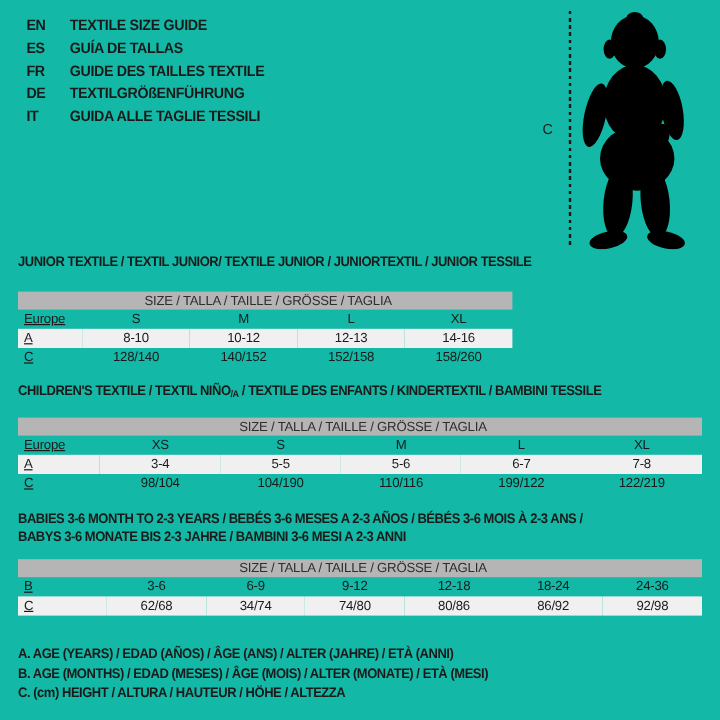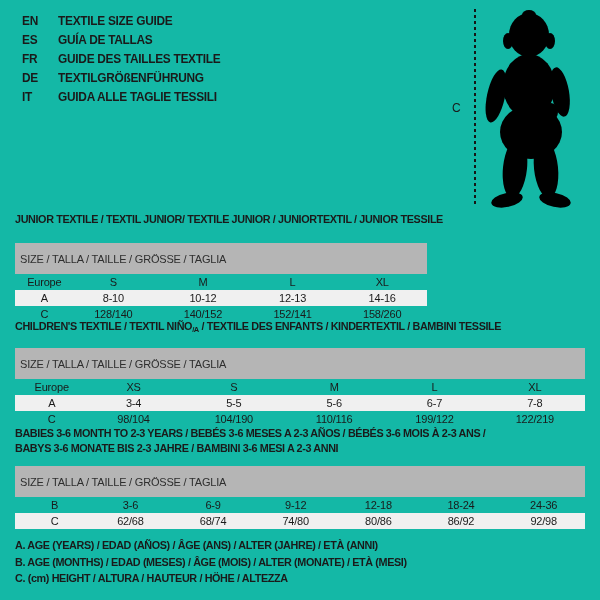--- a/index.html
+++ b/index.html
@@ -38,23 +38,23 @@
     transform: scaleX(0.94); transform-origin: 0 0;
   }
   .subsc { font-size: 8px; vertical-align: -2px; }
 
   
   table.t {
     position: absolute; left: 15px; border-collapse: collapse;
     table-layout: fixed; font-size: 11px; letter-spacing: -0.2px;
   }
   table.t td { padding: 0; height: 16px; text-align: center; vertical-align: middle; }
-  table.t td.lbl { text-align: center; padding-left: 5px; }
+  table.t td.lbl { text-align: left; padding-left: 5px; text-decoration: underline; }
   table.t tr.bar td {
-    background: #b5b5b5; height: 31px; text-align: left; padding-left: 5px;
+    background: #b5b5b5; height: 15px; text-align: center; padding-left: 5px;
     color: #2e2e2e;
   }
   table.t tr.alt td { background: #f0f0f0; }
 
   
   .footnotes {
     position: absolute; left: 15px; top: 537px;
     font-weight: bold; font-size: 11.5px; letter-spacing: -0.4px;
     line-height: 16.5px; white-space: nowrap;
     transform: scaleX(0.94); transform-origin: 0 0;
@@ -132,21 +132,21 @@
       <td class="lbl">A</td>
       <td>8-10</td>
       <td>10-12</td>
       <td>12-13</td>
       <td>14-16</td>
     </tr>
     <tr>
       <td class="lbl">C</td>
       <td>128/140</td>
       <td>140/152</td>
-      <td>152/141</td>
+      <td>152/158</td>
       <td>158/260</td>
     </tr>
   </tbody>
     </table>
 
   <div class="sec-title" style="top:319px;">
     <span>CHILDREN'S TEXTILE / TEXTIL NIÑO</span><span class="subsc">/A</span><span> / TEXTILE DES ENFANTS / KINDERTEXTIL / BAMBINI TESSILE</span>
   </div>
   <table class="t" style="top:348px; width:570px;">
     <colgroup>
@@ -211,21 +211,21 @@
       <td>3-6</td>
       <td>6-9</td>
       <td>9-12</td>
       <td>12-18</td>
       <td>18-24</td>
       <td>24-36</td>
     </tr>
     <tr class="alt">
       <td class="lbl">C</td>
       <td>62/68</td>
-      <td>68/74</td>
+      <td>34/74</td>
       <td>74/80</td>
       <td>80/86</td>
       <td>86/92</td>
       <td>92/98</td>
     </tr>
   </tbody>
     </table>
 
   <div class="footnotes">
     <div>A. AGE (YEARS) / EDAD (AÑOS) / ÂGE (ANS) / ALTER (JAHRE) / ETÀ (ANNI)</div>

